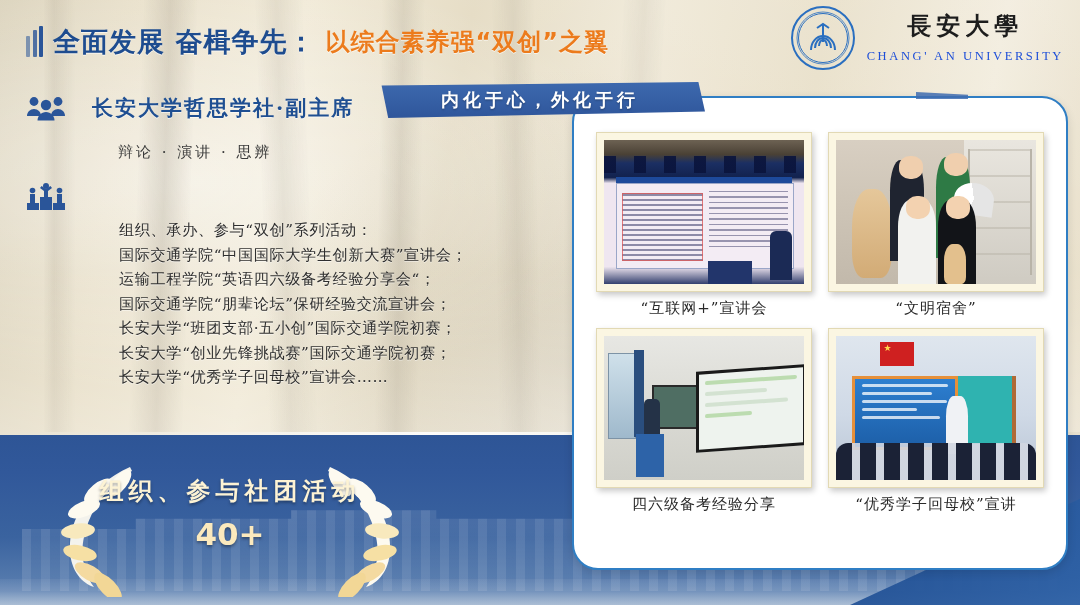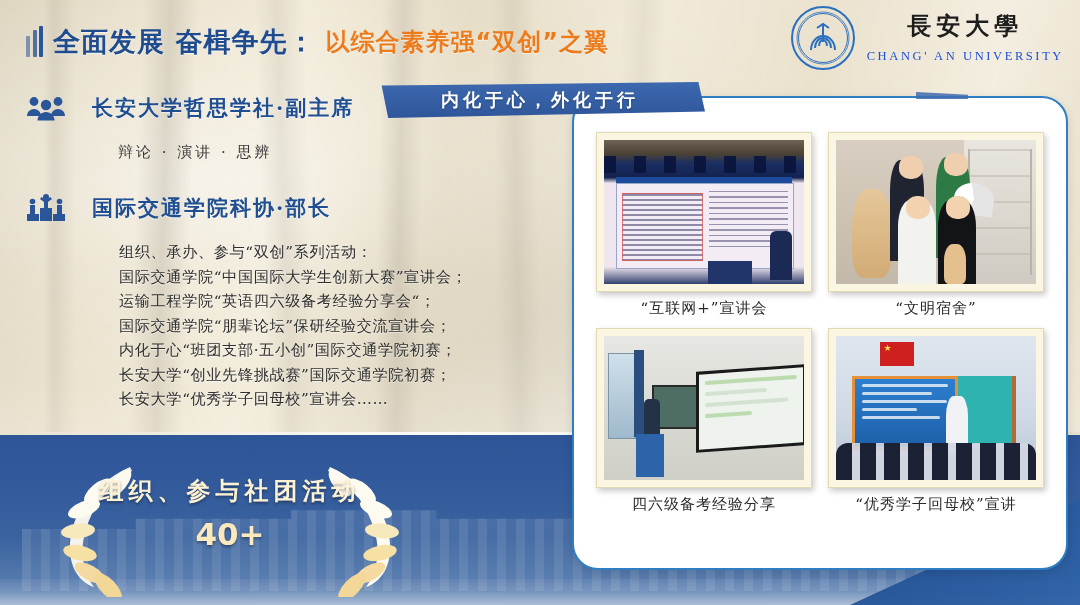--- a/index.html
+++ b/index.html
@@ -291,29 +291,28 @@
               <path d="M4.6 21h1.4v5H4.6zM7.4 21h1.4v5H7.4z"></path>
             <circle cx="33.5" cy="8.5" r="2.8"></circle>
               <path d="M31 12h5v9h-5z"></path>
               <path d="M31.6 21h1.4v5h-1.4zM34.4 21h1.4v5h-1.4z"></path>
             <rect x="14" y="15" width="12" height="13"></rect>
               <rect x="1" y="21" width="12" height="7"></rect>
               <rect x="27" y="21" width="12" height="7"></rect>
           </g>
         </svg>
       </span>
-      <h3>国际交通学院科协·部长</h3>
     </div>
 
     <div class="bullets">
       <p>组织、承办、参与“双创”系列活动：</p>
       <p>国际交通学院“中国国际大学生创新大赛”宣讲会；</p>
       <p>运输工程学院“英语四六级备考经验分享会“；</p>
       <p>国际交通学院“朋辈论坛”保研经验交流宣讲会；</p>
-      <p>内化于心“班团支部·五小创”国际交通学院初赛；</p>
+      <p>长安大学“班团支部·五小创”国际交通学院初赛；</p>
       <p>长安大学“创业先锋挑战赛”国际交通学院初赛；</p>
       <p>长安大学“优秀学子回母校”宣讲会……</p>
     </div>
   </div>
 
   <div class="badge">
     <svg viewBox="0 0 380 150">
       <g fill="#f6e0a4">
 
         <path d="M90 20 C54 36 28 68 30 104 C31 124 42 136 54 140 C44 126 40 108 44 90 C50 62 68 36 92 24 Z" opacity=".95" fill="#fdfaf0"></path>

